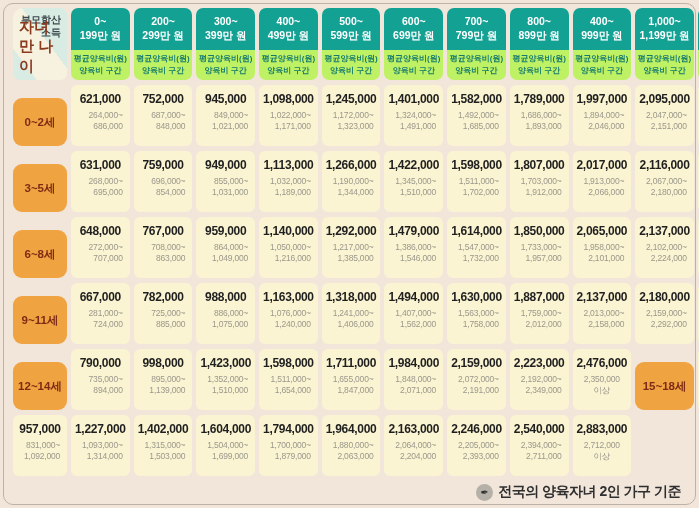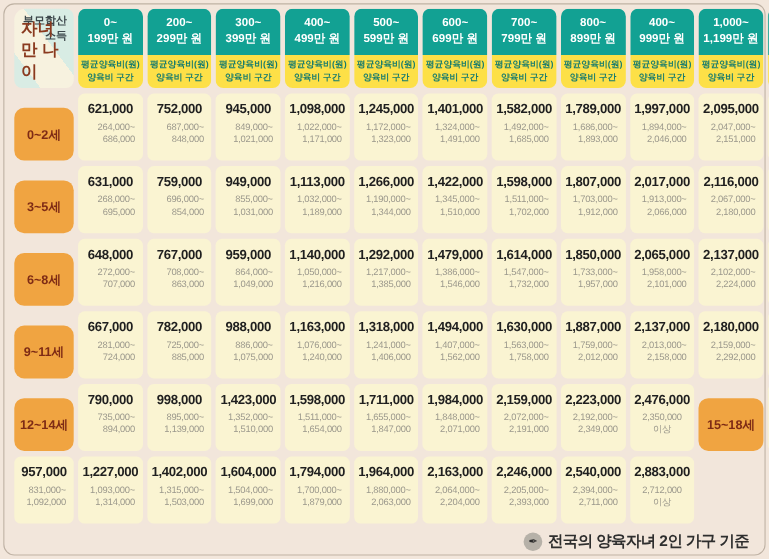--- a/index.html
+++ b/index.html
@@ -39,21 +39,21 @@
 
   
   .colhead { display:flex; flex-direction:column; border-radius:7px; overflow:hidden; }
   .colhead .range {
     height:42px; background:#12a193; color:#ffffff;
     font-weight:bold; font-size:10.5px; line-height:1.3;
     display:flex; flex-direction:column; align-items:center; justify-content:center;
     text-align:center; padding:2px 1px;
   }
   .colhead .sub {
-    flex:1; background:#fde047; color:#157a6e;
+    flex:1; background:#bef264; color:#157a6e;
     font-size:8px; line-height:1.45; font-weight:bold;
     display:flex; flex-direction:column; align-items:center; justify-content:center;
     text-align:center;
   }
 
   
   .agecell {
     background:#f0a441; border-radius:9px;
     display:flex; align-items:center; justify-content:center;
     font-size:11.5px; font-weight:bold; color:#7e2b15;margin-top:13px;

